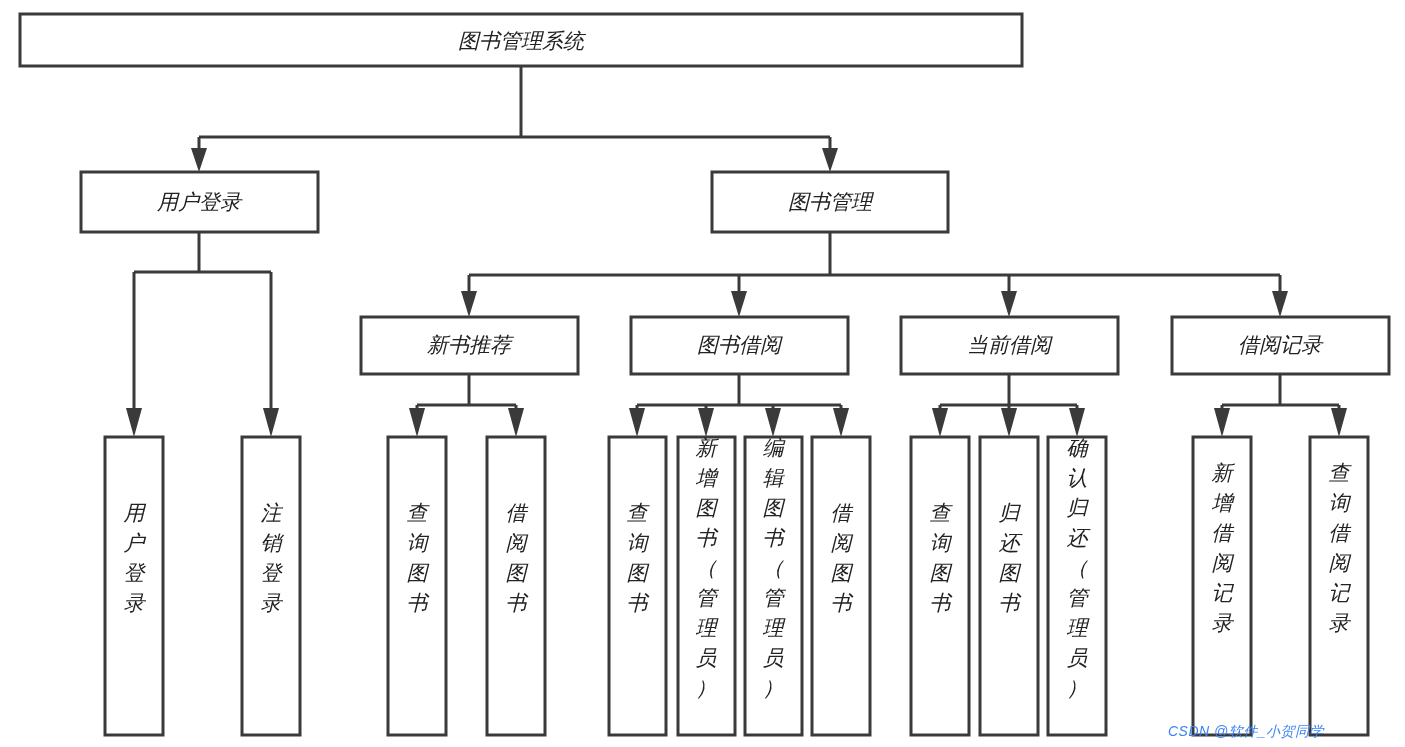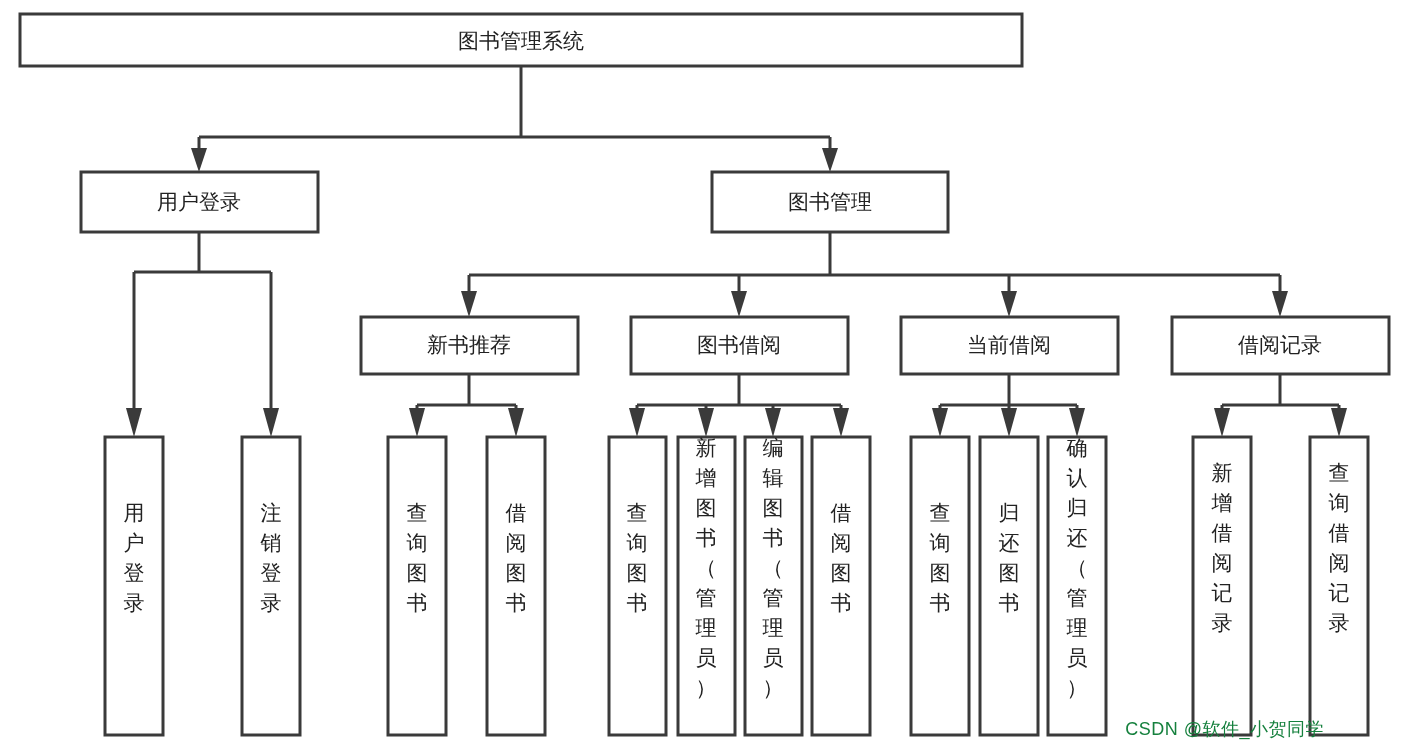--- a/index.html
+++ b/index.html
@@ -11,20 +11,21 @@
     width: 1405px;
     height: 747px;
     font-family: "Liberation Sans", "DejaVu Sans", sans-serif;
     overflow: hidden;
     position: relative;
   }
   #diagram-root {
     position: relative;
     width: 1338px;
     height: 747px;
+    font-style: italic;
   }
   svg.diagram-svg {
     position: absolute;
     top: 0;
     left: 0;
     width: 1405px;
     height: 747px;
   }
   .node-box {
     fill: #ffffff;
@@ -51,22 +52,22 @@
     font-family: "Liberation Sans", "DejaVu Sans", sans-serif;
     font-size: 21px;
     fill: #222222;
     text-anchor: middle;
   }
   .watermark {
     position: absolute;
     right: 14px;
     bottom: 6px;
     font-family: "Liberation Sans", "DejaVu Sans", sans-serif;
-    font-size: 18px;
-    color: #15803d;
+    font-size: 14px;
+    color: #3b82f6;
     letter-spacing: 0.5px;
     white-space: nowrap;
     user-select: none;
   }
 </style>
 </head>
 <body>
 
 <div id="diagram-root">
 

